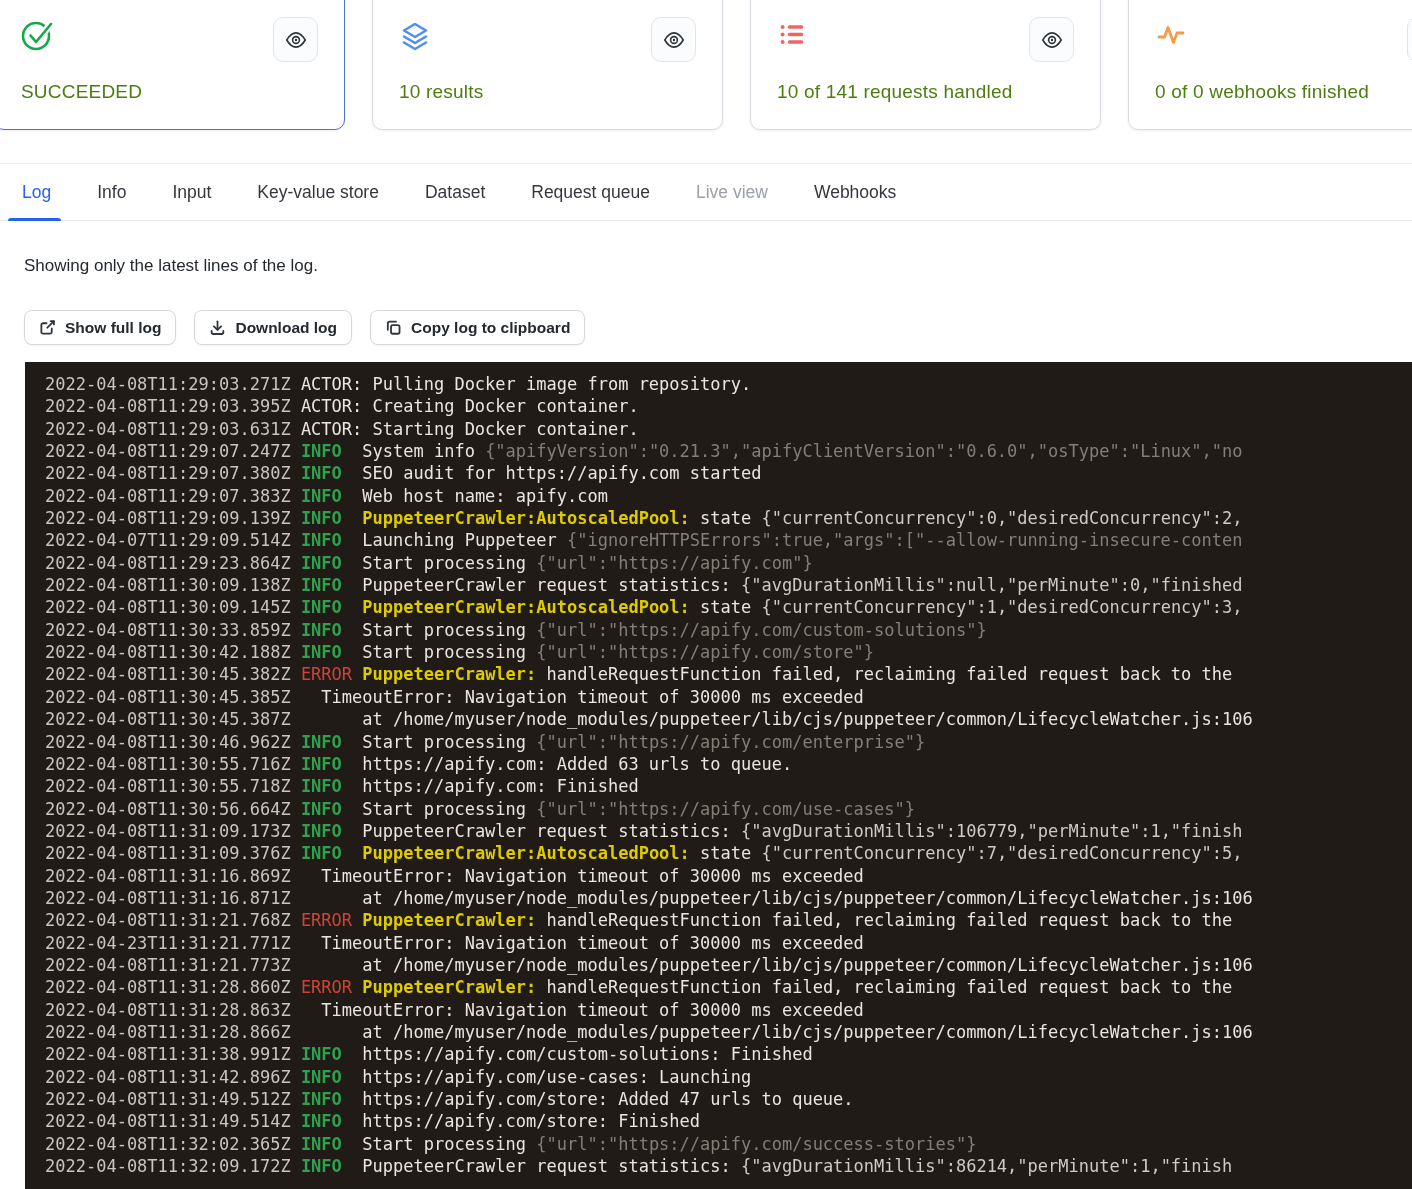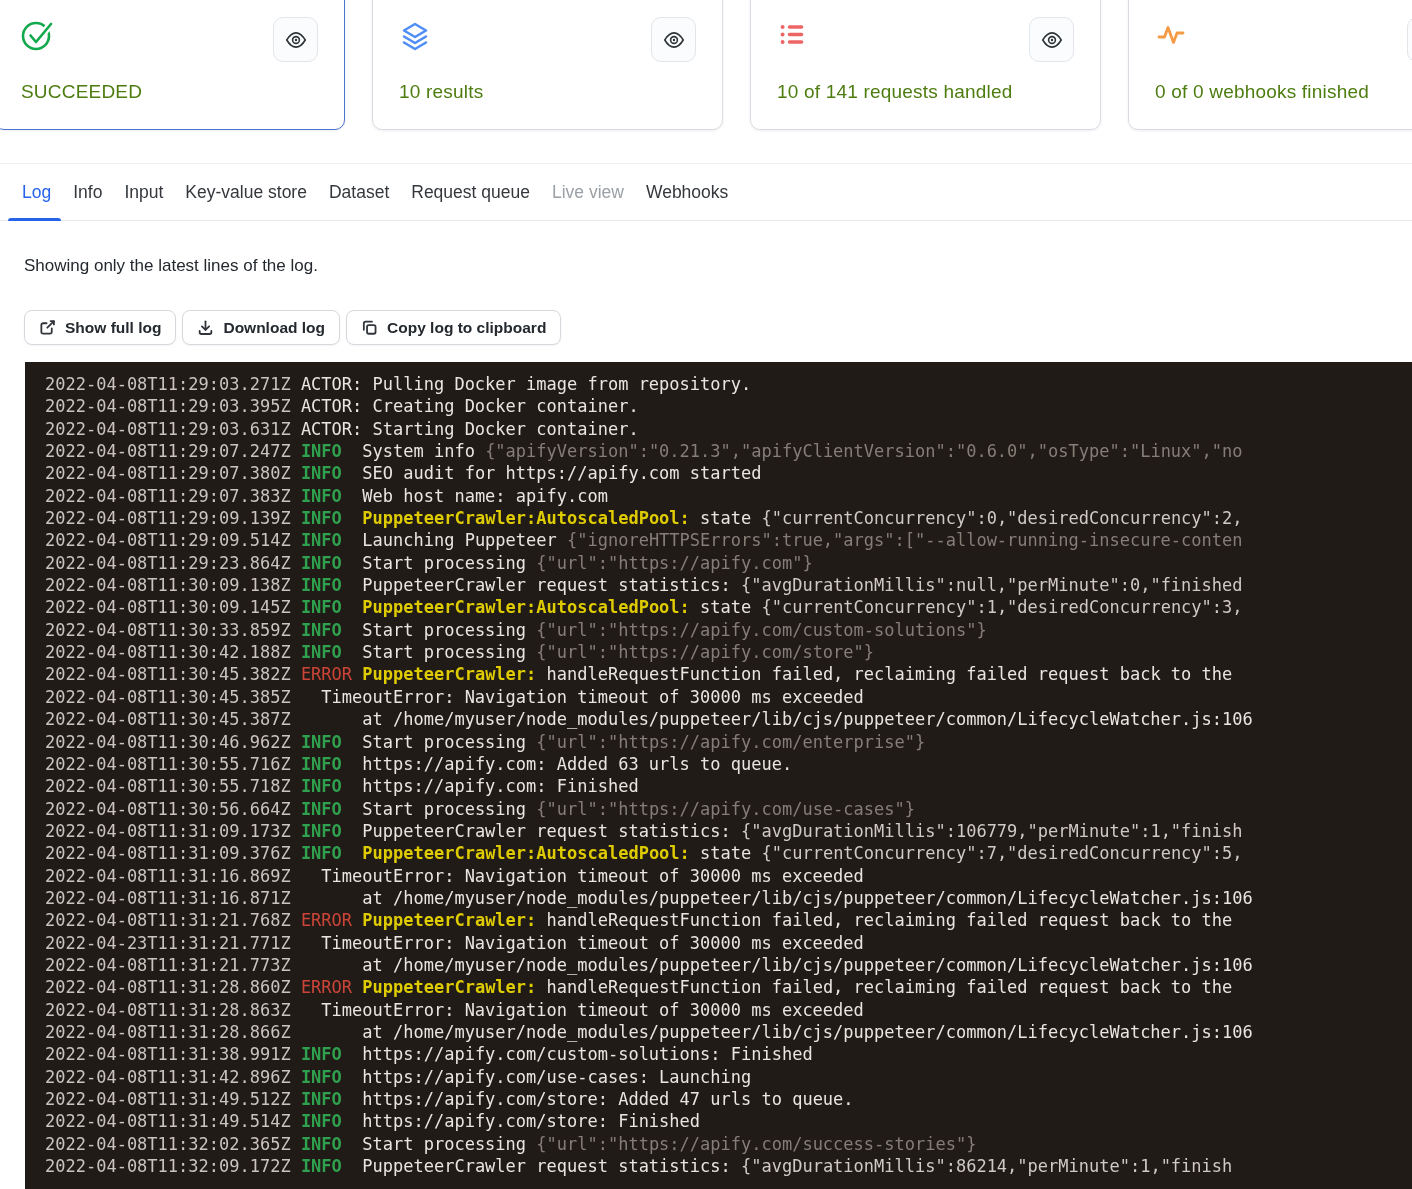--- a/index.html
+++ b/index.html
@@ -16,31 +16,31 @@
   .card-icon { position:absolute; left:25px; top:31px; width:34px; height:34px; }
   .eye-btn { position:absolute; top:30px; right:26px; width:45px; height:45px;
              border:1px solid #e2e5e9; border-radius:10px; background:#fbfcfd;
              display:flex; align-items:center; justify-content:center; cursor:pointer; }
   .card-label { position:absolute; left:26px; bottom:26px; font-size:19px; font-weight:400;
                 color:#4d7c0f; letter-spacing:.2px; white-space:nowrap; }
 
   
   .tabbar { position:absolute; top:163px; left:0; right:0; height:58px;
             border-top:1px solid #eef0f2; border-bottom:1px solid #e7e9eb;
-            display:flex; align-items:center; padding-left:22px; gap:22px; background:#fff; }
+            display:flex; align-items:center; padding-left:22px; gap:46px; background:#fff; }
   .tab { position:relative; height:100%; display:flex; align-items:center;
          font-size:17.5px; font-weight:500; color:#34383d; cursor:pointer; white-space:nowrap; }
   .tab.active { color:var(--tab-active,#2563eb); }
   .tab.active::after { content:""; position:absolute; left:-14px; right:-10px; bottom:-1px;
                        height:3px; background:var(--tab-active,#2563eb); border-radius:3px 3px 0 0; }
   .tab.disabled { color:#9aa0a6; cursor:default; }
 
   
   .notice { position:absolute; left:24px; top:256px; font-size:17px; color:#24292f; }
-  .actions { position:absolute; left:24px; top:310px; display:flex; gap:6px; }
+  .actions { position:absolute; left:24px; top:310px; display:flex; gap:18px; }
   .action-btn { display:flex; align-items:center; gap:9px; height:35px; padding:0 14px;
                 border:1px solid #d5d9de; border-radius:8px; background:#fff;
                 font-size:15.5px; font-weight:600; color:#24292f;
                 box-shadow:0 1px 2px rgba(0,0,0,.05); cursor:pointer;
                 font-family:"Liberation Sans", sans-serif; }
 
   
   .log { position:absolute; left:25px; top:362px; right:0; bottom:0;
          background:var(--log-bg,#211b17); overflow:hidden; padding:11px 0 0 20px;
          font-family:"DejaVu Sans Mono", monospace; font-size:17px; }
@@ -176,21 +176,21 @@
 </div>
 
 <div class="log">
     <div class="log-line"><span class="seg-t">2022-04-08T11:29:03.271Z </span><span class="seg-p">ACTOR: Pulling Docker image from repository.</span></div>
     <div class="log-line"><span class="seg-t">2022-04-08T11:29:03.395Z </span><span class="seg-p">ACTOR: Creating Docker container.</span></div>
     <div class="log-line"><span class="seg-t">2022-04-08T11:29:03.631Z </span><span class="seg-p">ACTOR: Starting Docker container.</span></div>
     <div class="log-line"><span class="seg-t">2022-04-08T11:29:07.247Z </span><span class="seg-i">INFO</span><span class="seg-p">  System info </span><span class="seg-d">{"apifyVersion":"0.21.3","apifyClientVersion":"0.6.0","osType":"Linux","no</span></div>
     <div class="log-line"><span class="seg-t">2022-04-08T11:29:07.380Z </span><span class="seg-i">INFO</span><span class="seg-p">  SEO audit for https://apify.com started</span></div>
     <div class="log-line"><span class="seg-t">2022-04-08T11:29:07.383Z </span><span class="seg-i">INFO</span><span class="seg-p">  Web host name: apify.com</span></div>
     <div class="log-line"><span class="seg-t">2022-04-08T11:29:09.139Z </span><span class="seg-i">INFO</span><span class="seg-p">  </span><span class="seg-h">PuppeteerCrawler:AutoscaledPool:</span><span class="seg-p"> state </span><span class="seg-l">{"currentConcurrency":0,"desiredConcurrency":2,</span></div>
-    <div class="log-line"><span class="seg-t">2022-04-08T11:29:09.514Z </span><span class="seg-i">INFO</span><span class="seg-p">  Launching Puppeteer </span><span class="seg-d">{"ignoreHTTPSErrors":true,"args":["--allow-running-insecure-conten</span></div>
+    <div class="log-line"><span class="seg-t">2022-04-07T11:29:09.514Z </span><span class="seg-i">INFO</span><span class="seg-p">  Launching Puppeteer </span><span class="seg-d">{"ignoreHTTPSErrors":true,"args":["--allow-running-insecure-conten</span></div>
     <div class="log-line"><span class="seg-t">2022-04-08T11:29:23.864Z </span><span class="seg-i">INFO</span><span class="seg-p">  Start processing </span><span class="seg-d">{"url":"https://apify.com"}</span></div>
     <div class="log-line"><span class="seg-t">2022-04-08T11:30:09.138Z </span><span class="seg-i">INFO</span><span class="seg-p">  PuppeteerCrawler request statistics: </span><span class="seg-l">{"avgDurationMillis":null,"perMinute":0,"finished</span></div>
     <div class="log-line"><span class="seg-t">2022-04-08T11:30:09.145Z </span><span class="seg-i">INFO</span><span class="seg-p">  </span><span class="seg-h">PuppeteerCrawler:AutoscaledPool:</span><span class="seg-p"> state </span><span class="seg-l">{"currentConcurrency":1,"desiredConcurrency":3,</span></div>
     <div class="log-line"><span class="seg-t">2022-04-08T11:30:33.859Z </span><span class="seg-i">INFO</span><span class="seg-p">  Start processing </span><span class="seg-d">{"url":"https://apify.com/custom-solutions"}</span></div>
     <div class="log-line"><span class="seg-t">2022-04-08T11:30:42.188Z </span><span class="seg-i">INFO</span><span class="seg-p">  Start processing </span><span class="seg-d">{"url":"https://apify.com/store"}</span></div>
     <div class="log-line"><span class="seg-t">2022-04-08T11:30:45.382Z </span><span class="seg-e">ERROR</span><span class="seg-p"> </span><span class="seg-h">PuppeteerCrawler:</span><span class="seg-p"> handleRequestFunction failed, reclaiming failed request back to the</span></div>
     <div class="log-line"><span class="seg-t">2022-04-08T11:30:45.385Z </span><span class="seg-p">  TimeoutError: Navigation timeout of 30000 ms exceeded</span></div>
     <div class="log-line"><span class="seg-t">2022-04-08T11:30:45.387Z </span><span class="seg-p">      at /home/myuser/node_modules/puppeteer/lib/cjs/puppeteer/common/LifecycleWatcher.js:106</span></div>
     <div class="log-line"><span class="seg-t">2022-04-08T11:30:46.962Z </span><span class="seg-i">INFO</span><span class="seg-p">  Start processing </span><span class="seg-d">{"url":"https://apify.com/enterprise"}</span></div>
     <div class="log-line"><span class="seg-t">2022-04-08T11:30:55.716Z </span><span class="seg-i">INFO</span><span class="seg-p">  https://apify.com: Added 63 urls to queue.</span></div>

